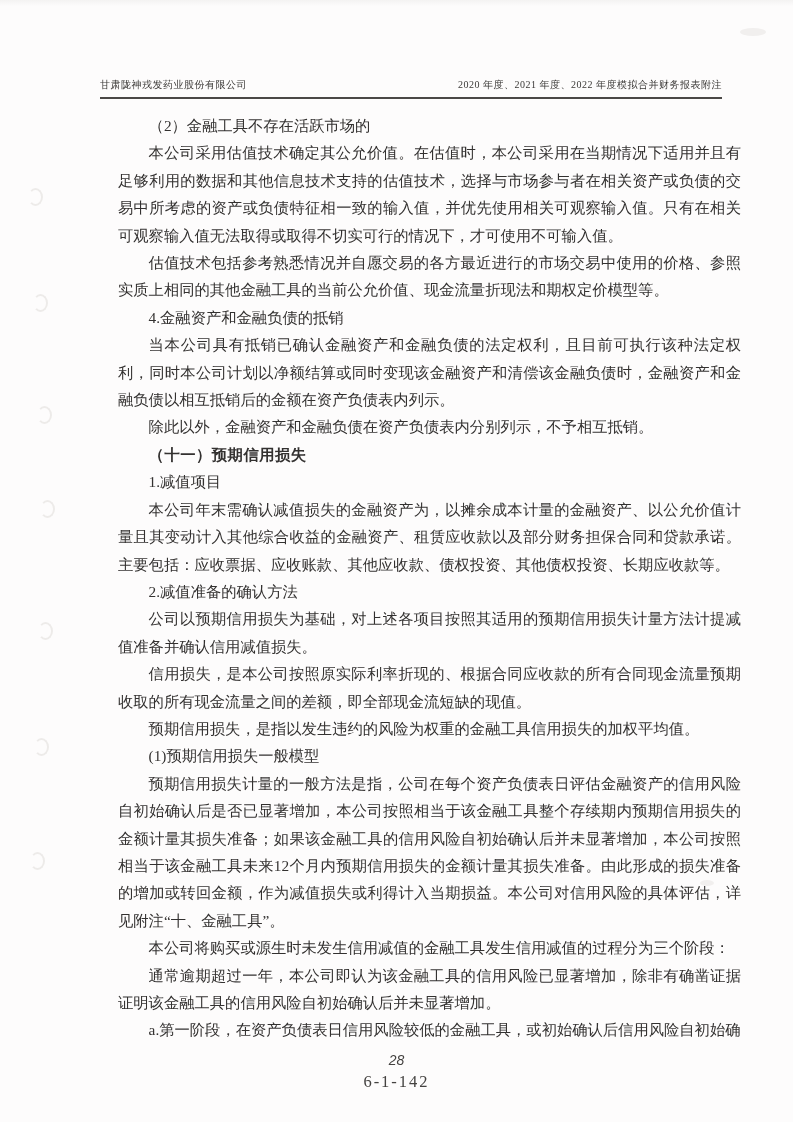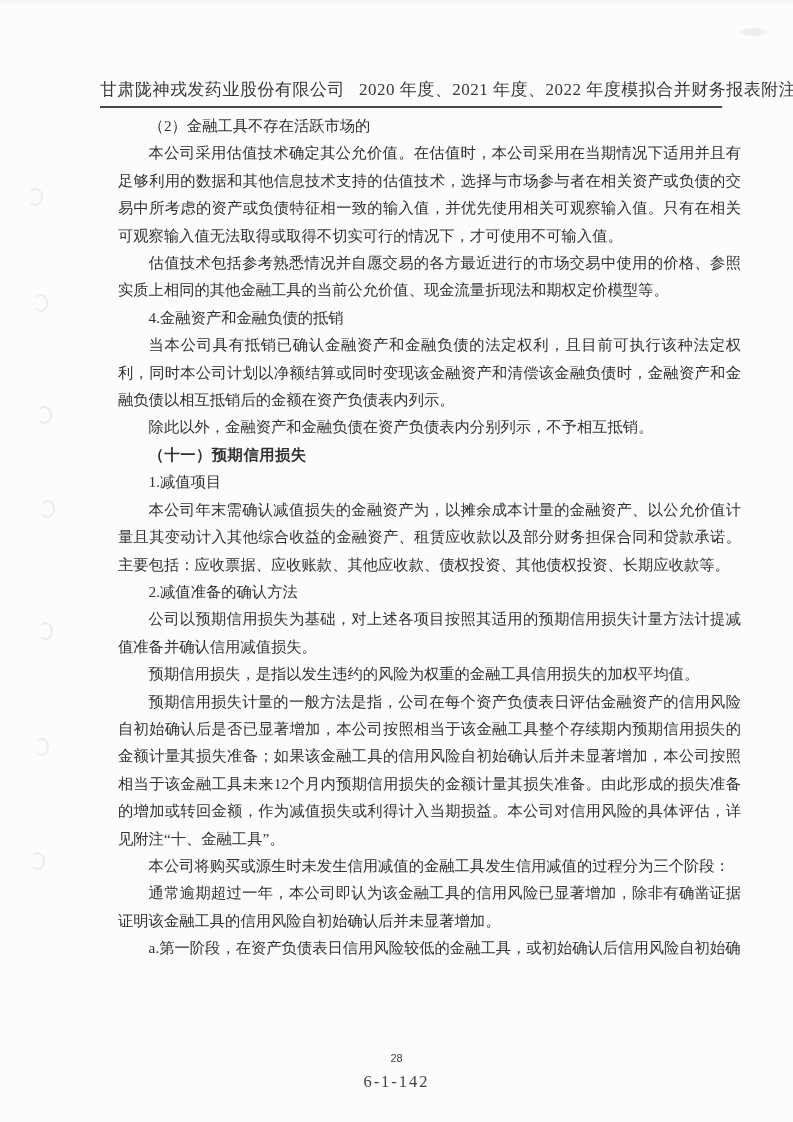--- a/index.html
+++ b/index.html
@@ -41,21 +41,21 @@
   .header {
     position: absolute;
     left: 100px;
     top: 78px;
     width: 622px;
     display: flex;
     justify-content: space-between;
     align-items: flex-end;
     border-bottom: 2px solid #4a4846;
     padding-bottom: 5px;
-    font-size: 17px;
+    font-size: 10px;
     letter-spacing: 0.5px;
     color: #3a3836;
   }
   .header .h-left { white-space: nowrap; }
   .header .h-right { white-space: nowrap; margin-left: 14px; }
   .content {
     position: absolute;
     left: 118px;
     top: 112px;
     width: 623px;
@@ -74,22 +74,23 @@
   }
   .footer {
     position: absolute;
     left: 0;
     width: 793px;
     text-align: center;
     color: #444240;
   }
   .footer.page-num {
     top: 1052px;
-    font-size: 11px;
+    font-size: 14px;
     font-family: "Liberation Sans", "DejaVu Sans", sans-serif;
+    font-style: italic;
   }
   .footer.doc-code {
     top: 1072px;
     font-size: 16.5px;
     letter-spacing: 2px;
   }
 </style>
 </head>
 <body>
 
@@ -115,21 +116,23 @@
     <p>本公司采用估值技术确定其公允价值。在估值时，本公司采用在当期情况下适用并且有足够利用的数据和其他信息技术支持的估值技术，选择与市场参与者在相关资产或负债的交易中所考虑的资产或负债特征相一致的输入值，并优先使用相关可观察输入值。只有在相关可观察输入值无法取得或取得不切实可行的情况下，才可使用不可输入值。</p>
     <p>估值技术包括参考熟悉情况并自愿交易的各方最近进行的市场交易中使用的价格、参照实质上相同的其他金融工具的当前公允价值、现金流量折现法和期权定价模型等。</p>
     <p>4.金融资产和金融负债的抵销</p>
     <p>当本公司具有抵销已确认金融资产和金融负债的法定权利，且目前可执行该种法定权利，同时本公司计划以净额结算或同时变现该金融资产和清偿该金融负债时，金融资产和金融负债以相互抵销后的金额在资产负债表内列示。</p>
     <p>除此以外，金融资产和金融负债在资产负债表内分别列示，不予相互抵销。</p>
     <p class="bold">（十一）预期信用损失</p>
     <p>1.减值项目</p>
     <p>本公司年末需确认减值损失的金融资产为，以摊余成本计量的金融资产、以公允价值计量且其变动计入其他综合收益的金融资产、租赁应收款以及部分财务担保合同和贷款承诺。主要包括：应收票据、应收账款、其他应收款、债权投资、其他债权投资、长期应收款等。</p>
     <p>2.减值准备的确认方法</p>
     <p>公司以预期信用损失为基础，对上述各项目按照其适用的预期信用损失计量方法计提减值准备并确认信用减值损失。</p>
+    <p>信用损失，是本公司按照原实际利率折现的、根据合同应收款的所有合同现金流量预期收取的所有现金流量之间的差额，即全部现金流短缺的现值。</p>
     <p>预期信用损失，是指以发生违约的风险为权重的金融工具信用损失的加权平均值。</p>
+    <p>(1)预期信用损失一般模型</p>
     <p>预期信用损失计量的一般方法是指，公司在每个资产负债表日评估金融资产的信用风险自初始确认后是否已显著增加，本公司按照相当于该金融工具整个存续期内预期信用损失的金额计量其损失准备；如果该金融工具的信用风险自初始确认后并未显著增加，本公司按照相当于该金融工具未来12个月内预期信用损失的金额计量其损失准备。由此形成的损失准备的增加或转回金额，作为减值损失或利得计入当期损益。本公司对信用风险的具体评估，详见附注“十、金融工具”。</p>
     <p>本公司将购买或源生时未发生信用减值的金融工具发生信用减值的过程分为三个阶段：</p>
     <p>通常逾期超过一年，本公司即认为该金融工具的信用风险已显著增加，除非有确凿证据证明该金融工具的信用风险自初始确认后并未显著增加。</p>
     <p>a.第一阶段，在资产负债表日信用风险较低的金融工具，或初始确认后信用风险自初始确</p>
   </div>
 
   <div class="footer page-num">28</div>
   <div class="footer doc-code">6-1-142</div>
 
 </div>

